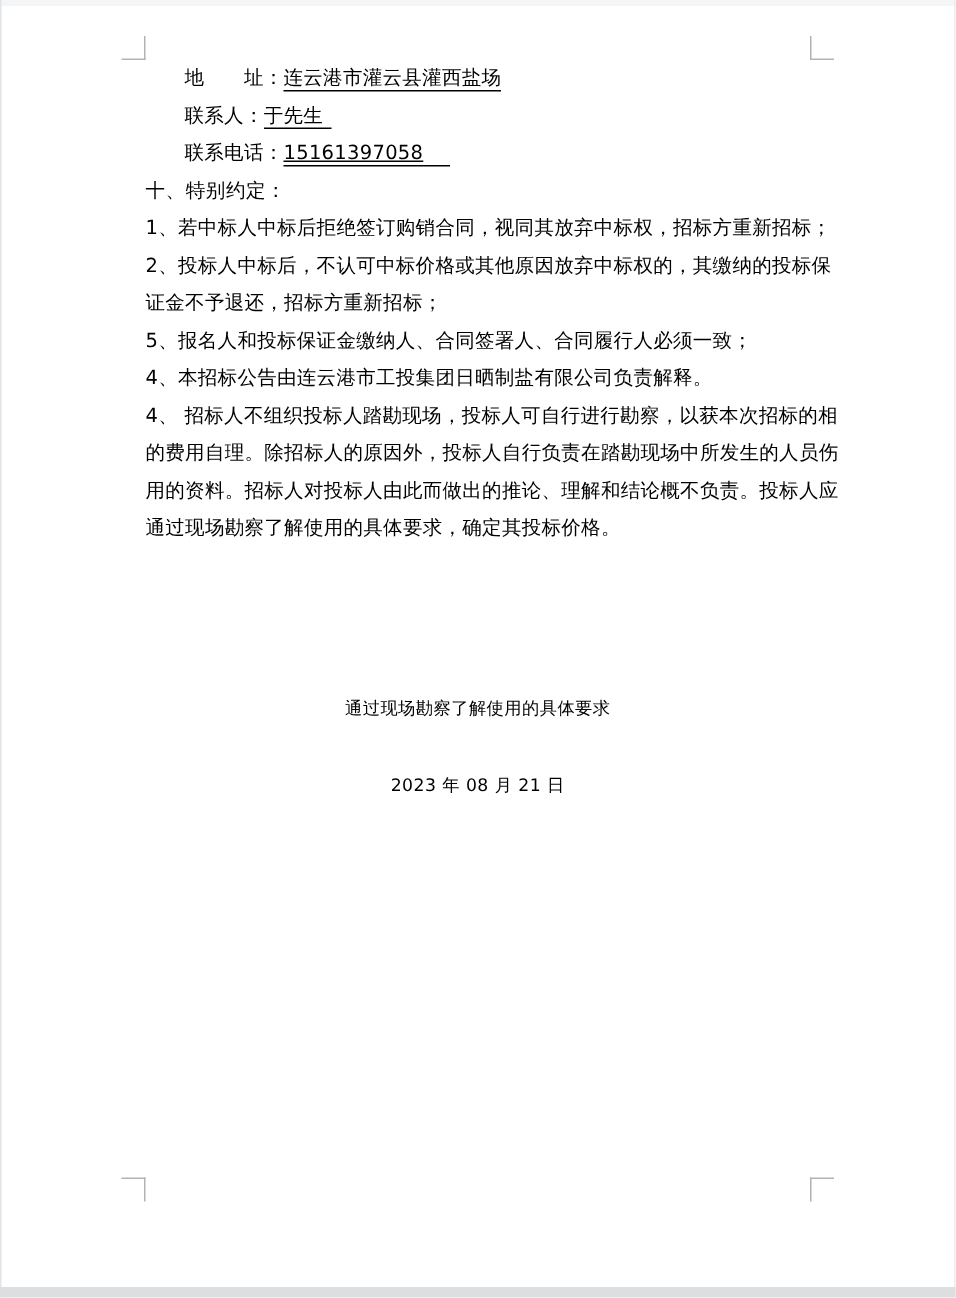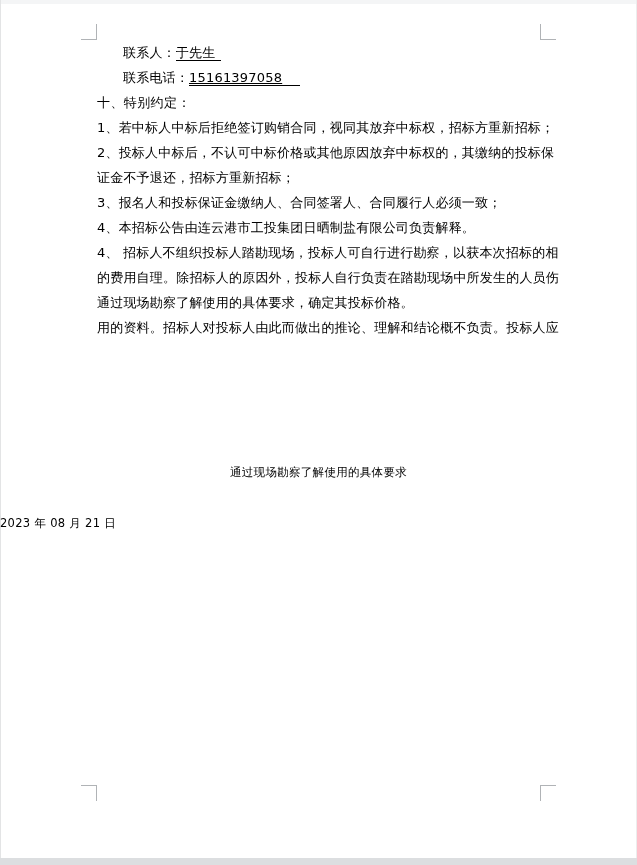--- a/index.html
+++ b/index.html
@@ -53,53 +53,56 @@
   .section-heading { font-weight: normal; letter-spacing: 0.4px; }
   .clause-line { white-space: nowrap; }
 
   .signature-line {
     position: absolute; left: 0; top: 464px; width: 637px;
     text-align: center; font-size: 11.5px; line-height: 16px;
     letter-spacing: 0.3px;
   }
   .date-line {
     position: absolute; left: 0; top: 515px; width: 637px;
-    font-size: 11.5px; line-height: 16px;
+    text-align: center; font-size: 11.5px; line-height: 16px;
     letter-spacing: 0.3px;
   }
 </style>
 </head>
 <body>
 
 <div class="app-strip-top"></div>
 <div class="page-edge-left"></div>
 <div class="page-edge-right"></div>
 
 <div class="mark tl"></div>
 <div class="mark tr"></div>
 <div class="mark bl"></div>
 <div class="mark br"></div>
 
 <div class="content">
   <div class="contact-line">
+    <span>地　　址：</span><span class="uline">连云港市灌云县灌西盐场</span>
+  </div>
+  <div class="contact-line">
     <span>联系人：</span><span class="uline person">于先生</span>
   </div>
   <div class="contact-line">
     <span>联系电话：</span><span class="uline phone">15161397058</span>
   </div>
 
   <div class="section-heading">十、特别约定：</div>
 
   <div class="clause-line">1、若中标人中标后拒绝签订购销合同，视同其放弃中标权，招标方重新招标；</div>
   <div class="clause-line">2、投标人中标后，不认可中标价格或其他原因放弃中标权的，其缴纳的投标保</div>
   <div class="clause-line">证金不予退还，招标方重新招标；</div>
-  <div class="clause-line">3、报名人和投标保证金缴纳人、合同签署人、合同履行人必须一致；</div>
+  <div class="clause-line">5、报名人和投标保证金缴纳人、合同签署人、合同履行人必须一致；</div>
   <div class="clause-line">4、本招标公告由连云港市工投集团日晒制盐有限公司负责解释。</div>
   <div class="clause-line">4、 招标人不组织投标人踏勘现场，投标人可自行进行勘察，以获本次招标的相</div>
   <div class="clause-line">的费用自理。除招标人的原因外，投标人自行负责在踏勘现场中所发生的人员伤</div>
+  <div class="clause-line">用的资料。招标人对投标人由此而做出的推论、理解和结论概不负责。投标人应</div>
   <div class="clause-line">通过现场勘察了解使用的具体要求，确定其投标价格。</div>
-  <div class="clause-line">用的资料。招标人对投标人由此而做出的推论、理解和结论概不负责。投标人应</div>
 </div>
 
 <div class="signature-line">通过现场勘察了解使用的具体要求</div>
 <div class="date-line">2023 年 08 月 21 日</div>
 
 <div class="app-strip-bottom"></div>
 
 </body></html>

